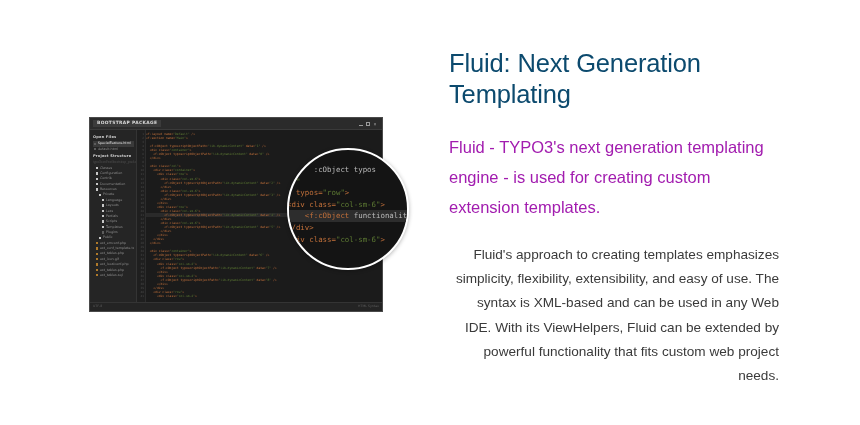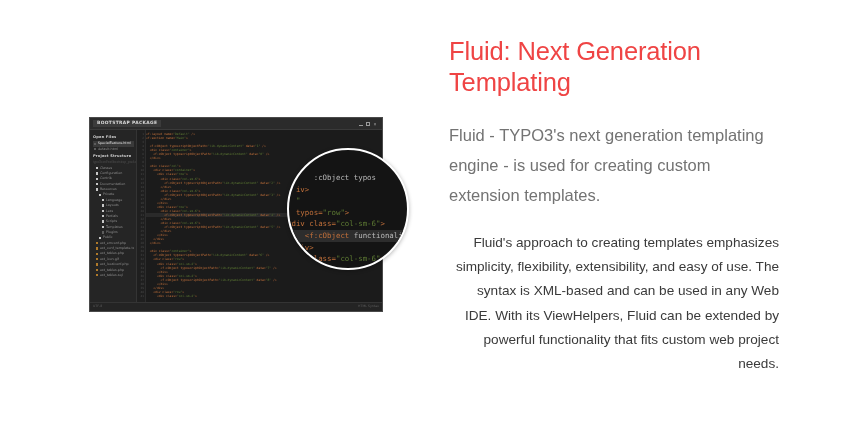--- a/index.html
+++ b/index.html
@@ -196,21 +196,21 @@
     border-radius: 50%;
     background: #141414;
     border: 2px solid #ffffff;
     box-sizing: border-box;
     overflow: hidden;
     box-shadow: 0 1px 4px rgba(0,0,0,0.30);
   }
   .mag-inner {
     position: absolute;
     left: -6px;
-    top: 20px;
+    top: 12px;
     width: 150px;
     padding: 2px 0 0 4px;
   }
   .mcl {
     font-family: "DejaVu Sans Mono", monospace;
     font-size: 7.4px;
     line-height: 11.6px;
     white-space: pre;
     color: #d6d6d6;
     letter-spacing: 0px;
@@ -222,29 +222,29 @@
     position: absolute;
     left: 449px;
     top: 36px;
     width: 330px;
   }
   .headline {
     font-family: "Liberation Sans", sans-serif;
     font-weight: 300;
     font-size: 25.5px;
     line-height: 31px;
-    color: #ef4444;
-    margin: 0 0 22px 0;
+    color: #0c4a6e;
+    margin: 12px 0 22px 0;
     letter-spacing: -0.15px;
   }
   .lead {
     font-family: "Liberation Sans", sans-serif;
     font-size: 16.5px;
     line-height: 30px;
-    color: #737373;
+    color: #a21caf;
     margin: 0 0 21px 0;
     font-weight: 400;
   }
   .bodytext {
     font-family: "Liberation Sans", sans-serif;
     font-size: 13.6px;
     line-height: 24.2px;
     color: #3a3a3a;
     margin: 0;
     font-weight: 400;
@@ -465,21 +465,20 @@
     <div class="ew-status">
       <span>UTF-8</span>
       <span>HTML Syntax</span>
     </div>
 
   </div>
 
   <div class="magnifier">
     <div class="mag-inner" id="mag-lines">
         <div class="mcl"><span>      </span><span class="pln">:cObject typos</span></div>
-        <div class="mcl"><span>  </span><span class="tag">iv&gt;</span></div>
         <div class="mcl"><span>  </span><span class="str">"</span></div>
         <div class="mcl"><span>  </span><span class="tag">typos=</span><span class="str">"row"</span><span class="tag">&gt;</span></div>
         <div class="mcl"><span class="tag">&lt;div class=</span><span class="str">"col-sm-6"</span><span class="tag">&gt;</span></div>
         <div class="mcl hl"><span>    </span><span class="vh">&lt;f:cObject</span><span class="pln"> functionality</span></div>
         <div class="mcl"><span class="tag">&lt;/div&gt;</span></div>
         <div class="mcl"><span class="tag">&lt;div class=</span><span class="str">"col-sm-6"</span><span class="tag">&gt;</span></div>
         <div class="mcl"><span class="tag">div&gt;</span></div>
       </div>
   </div>
 

